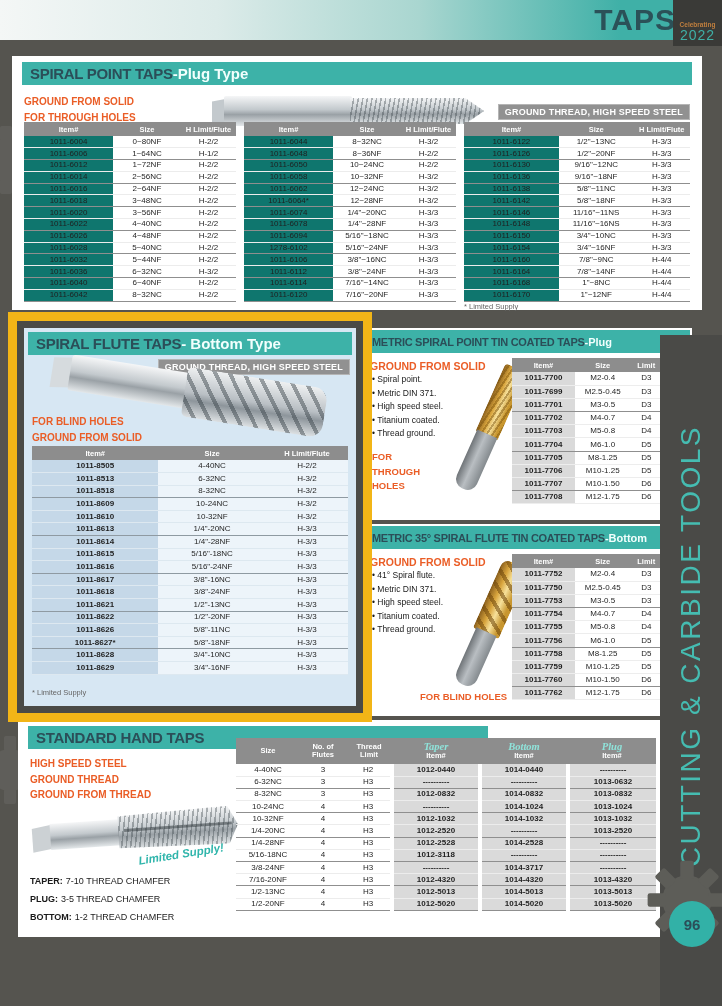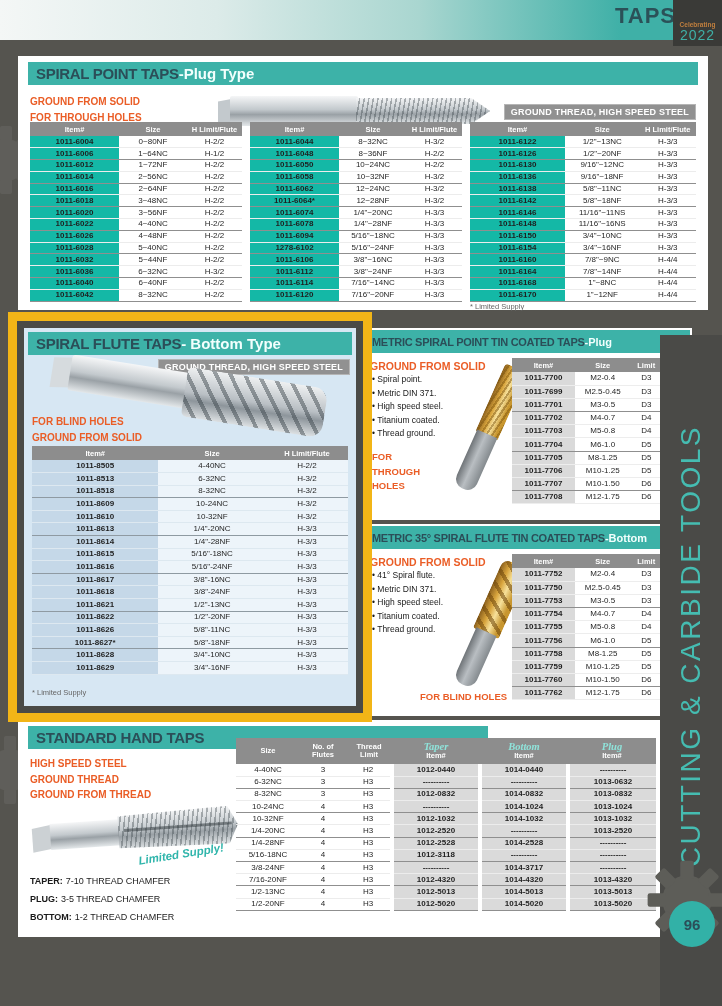--- a/index.html
+++ b/index.html
@@ -3,21 +3,21 @@
 <meta charset="utf-8">
 <style>
   *{margin:0;padding:0;box-sizing:border-box}
   html,body{background:#3a3a38}
   body{font-family:"Liberation Sans",sans-serif}
   .page{position:relative;width:722px;height:1006px;background:#55544f;overflow:hidden}
 
   
   .topband{position:absolute;top:0;left:0;width:722px;height:40px;
     background:linear-gradient(90deg,#f4f7f6 0%,#dcebe9 30%,#a9d6d0 58%,#3fb0a7 86%,#3fb0a7 100%)}
-  .taps-title{position:absolute;right:46px;top:3px;font-size:22px;font-weight:bold;color:#2b5158;letter-spacing:1px}
+  .taps-title{position:absolute;right:46px;top:3px;font-size:30px;font-weight:bold;color:#2b5158;letter-spacing:1px}
   .year-badge{position:absolute;right:0;top:0;width:49px;height:46px;background:#3a3a37;z-index:5;
     display:flex;flex-direction:column;align-items:center;justify-content:flex-end;padding-bottom:4px}
   .year-badge .cel{font-size:6.5px;color:#c07f3e;font-weight:bold}
   .year-badge .yr{font-size:14px;color:#3fb0a7;font-weight:normal;letter-spacing:1px;line-height:1}
 
   
   .whitebox{position:absolute;background:#fff}
   .secbar{position:absolute;background:#3db2a8;height:23px;display:flex;align-items:center;padding-left:8px;white-space:nowrap;overflow:hidden}
   .secbar .t1{font-weight:bold;color:#2b4e58;font-size:15px;letter-spacing:-0.3px}
   .secbar .t2{font-weight:bold;color:#f2fffd;font-size:15px}
@@ -26,21 +26,21 @@
     padding:2px 6px;letter-spacing:.2px;white-space:nowrap;border:1px solid #b5b5b5}
   .orange{color:#ea5d26;font-weight:bold;font-size:10px;line-height:1.55;white-space:pre-line}
   .foot{font-size:7.5px;color:#666}
 
   
   table.dtable{border-collapse:collapse;table-layout:fixed;font-size:8px;color:#1f1f1f}
   table.dtable th{background:#8d8d8d;color:#fff;font-size:7.5px;font-weight:bold;height:14px;padding:0;text-align:center}
   table.dtable td{text-align:center;padding:0;line-height:1}
   .sec1t td{height:11.8px;border-bottom:1px solid #ececec}
   .sec1t tr:nth-child(2n) td{border-bottom:1px solid #8f8f8f}
-  .sec1t td:first-child{background:#14b8a6;font-weight:bold}
+  .sec1t td:first-child{background:#0f766e;font-weight:normal}
   .bluet td{height:12.6px;background:#edf4fa;border-bottom:1px solid #dde8f0}
   .bluet tr:nth-child(3n) td{border-bottom:1px solid #8f9aa2}
   .bluet td:first-child{background:#c5d8e8;font-weight:bold}
   .mett td{height:13.2px;border-bottom:1px solid #ededed}
   .mett tr:nth-child(3n) td{border-bottom:1px solid #8f8f8f}
   .mett td:first-child{background:#dadada;font-weight:bold}
 
   
   table.std{border-collapse:collapse;table-layout:fixed;font-size:8px;color:#1f1f1f}
   table.std th{background:#8d8d8d;color:#fff;padding:0;vertical-align:middle;height:26px}
@@ -124,21 +124,21 @@
         <rect x="-6" y="19" width="12" height="15" rx="2"></rect>
         <rect x="-34" y="-6" width="15" height="12" rx="2"></rect>
         <rect x="19" y="-6" width="15" height="12" rx="2"></rect>
         <rect x="-6" y="-34" width="12" height="15" rx="2" transform="rotate(45)"></rect>
         <rect x="-6" y="-34" width="12" height="15" rx="2" transform="rotate(135)"></rect>
         <rect x="-6" y="-34" width="12" height="15" rx="2" transform="rotate(225)"></rect>
         <rect x="-6" y="-34" width="12" height="15" rx="2" transform="rotate(315)"></rect>
       </g>
   </svg>
 
-  <div class="whitebox" style="left:18px;top:56px;width:690px;height:254px">
+  <div class="whitebox" style="left:12px;top:56px;width:690px;height:254px">
     <div class="secbar" style="left:10px;top:6px;width:670px">
       <span class="t1">SPIRAL POINT TAPS</span>
         <span class="t2">-Plug Type</span>
     </div>
     <div class="orange" style="position:absolute;left:12px;top:38px">GROUND FROM SOLID
 FOR THROUGH HOLES</div>
 
     <div style="position:absolute;left:200px;top:30px;width:290px;height:52px">
       <div style="position:absolute;left:0;top:14px;width:16px;height:24px;background:#c3c9cd;transform:skewY(-10deg)"></div>
       <div class="tap-sil" style="position:absolute;left:12px;top:10px;width:128px;height:30px;border-radius:2px"></div>

